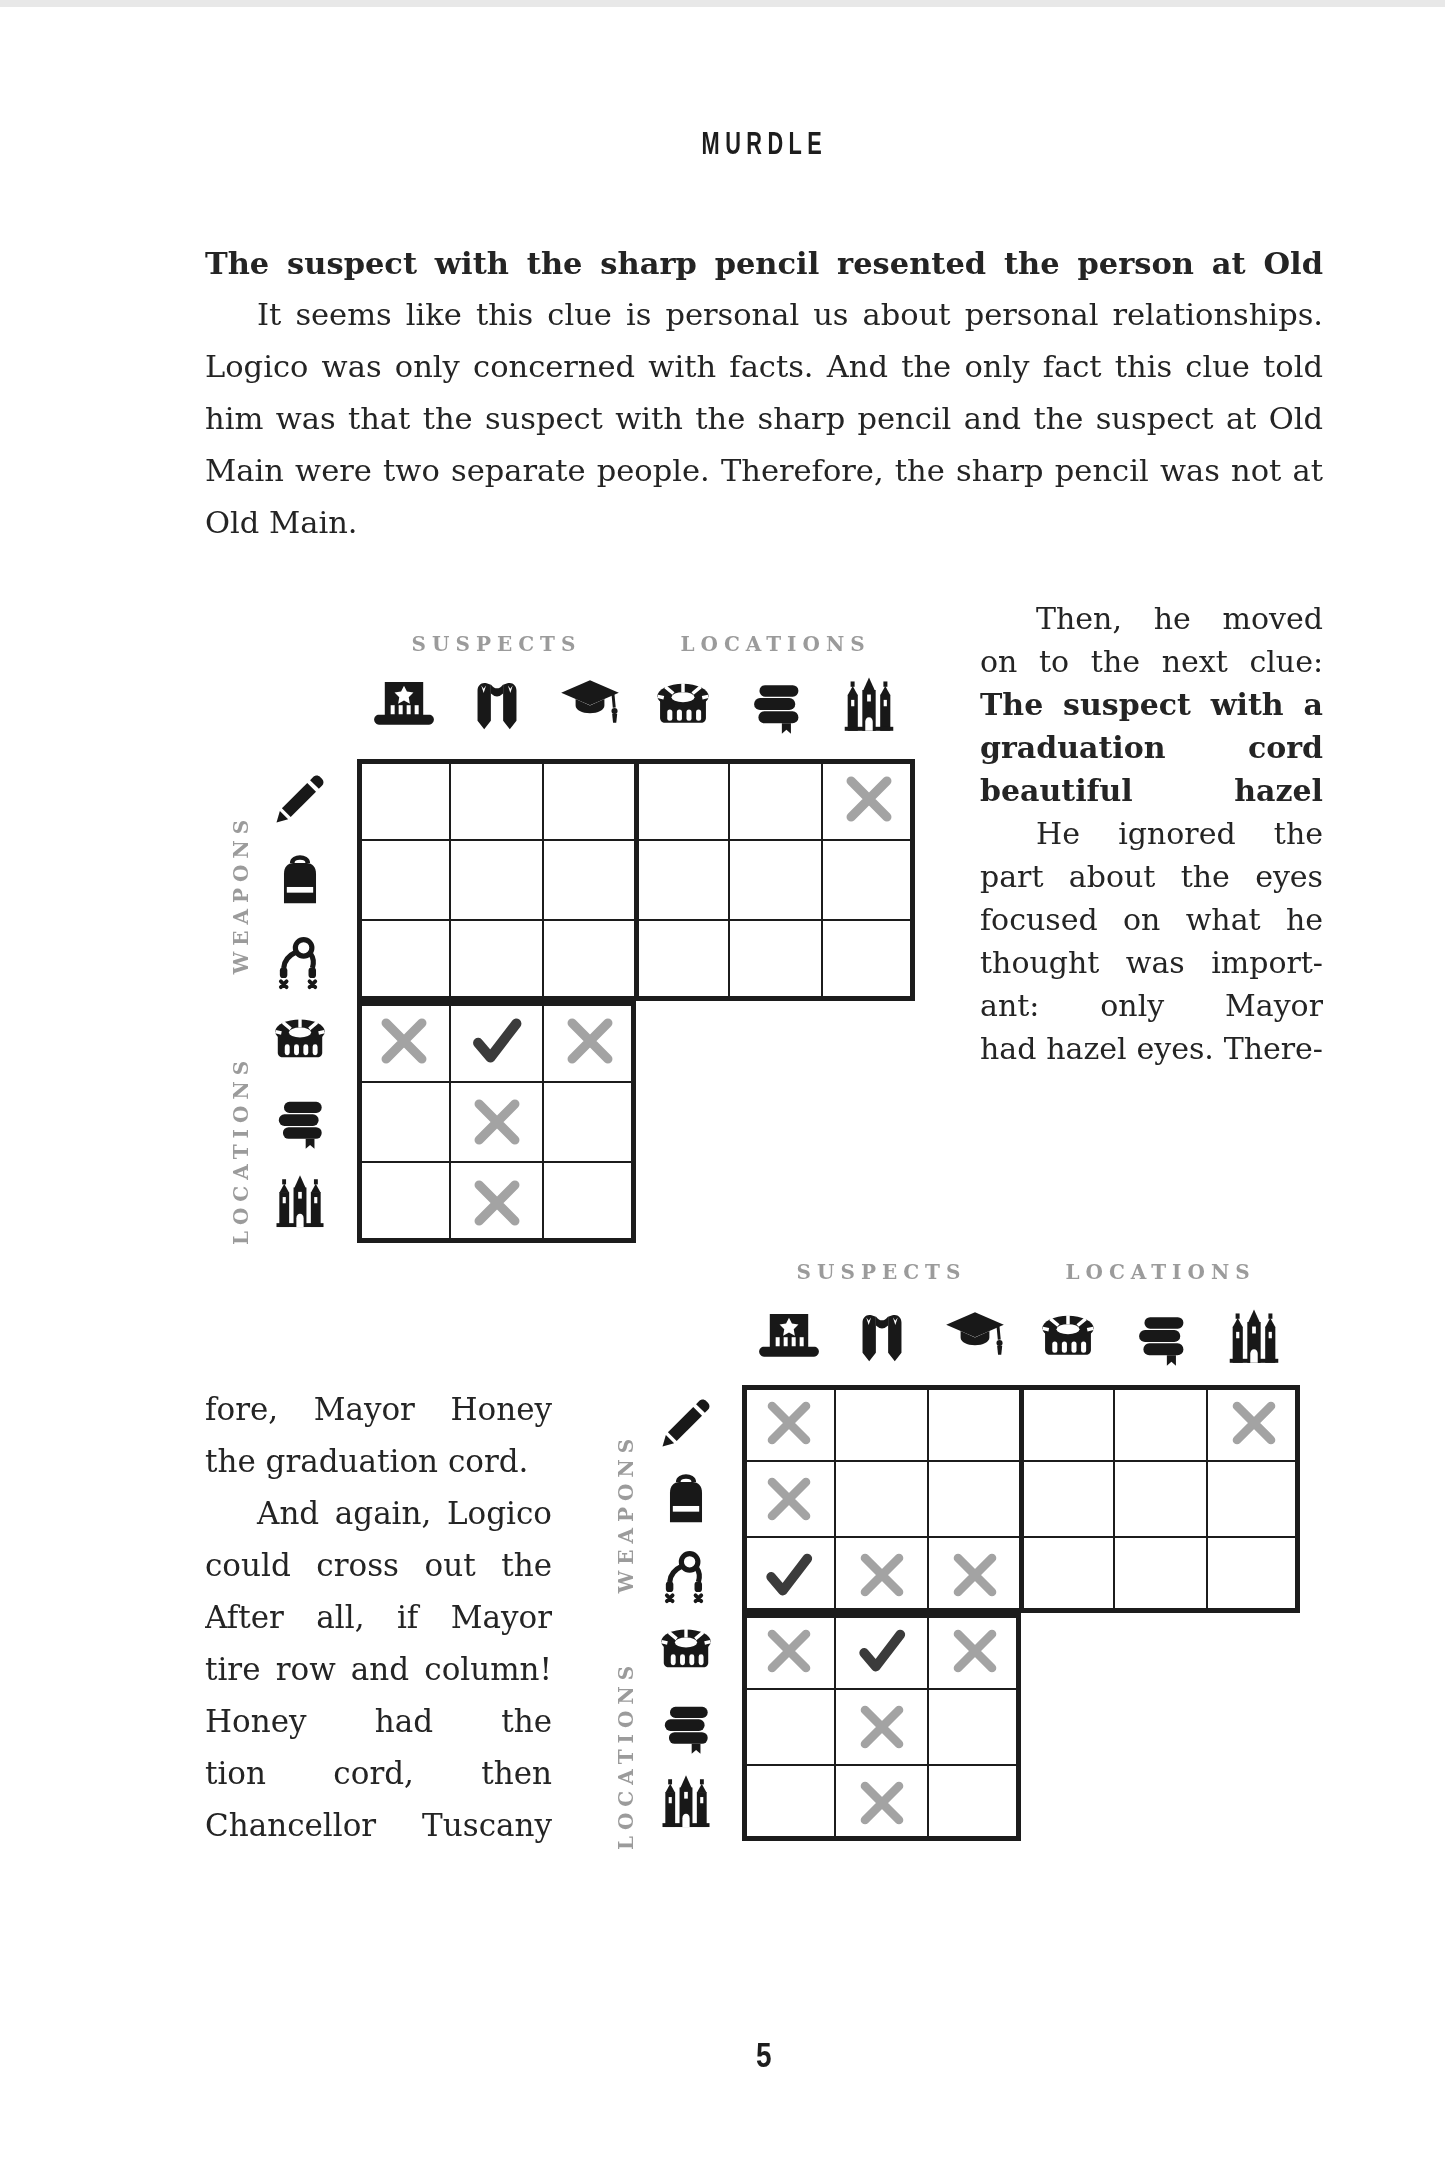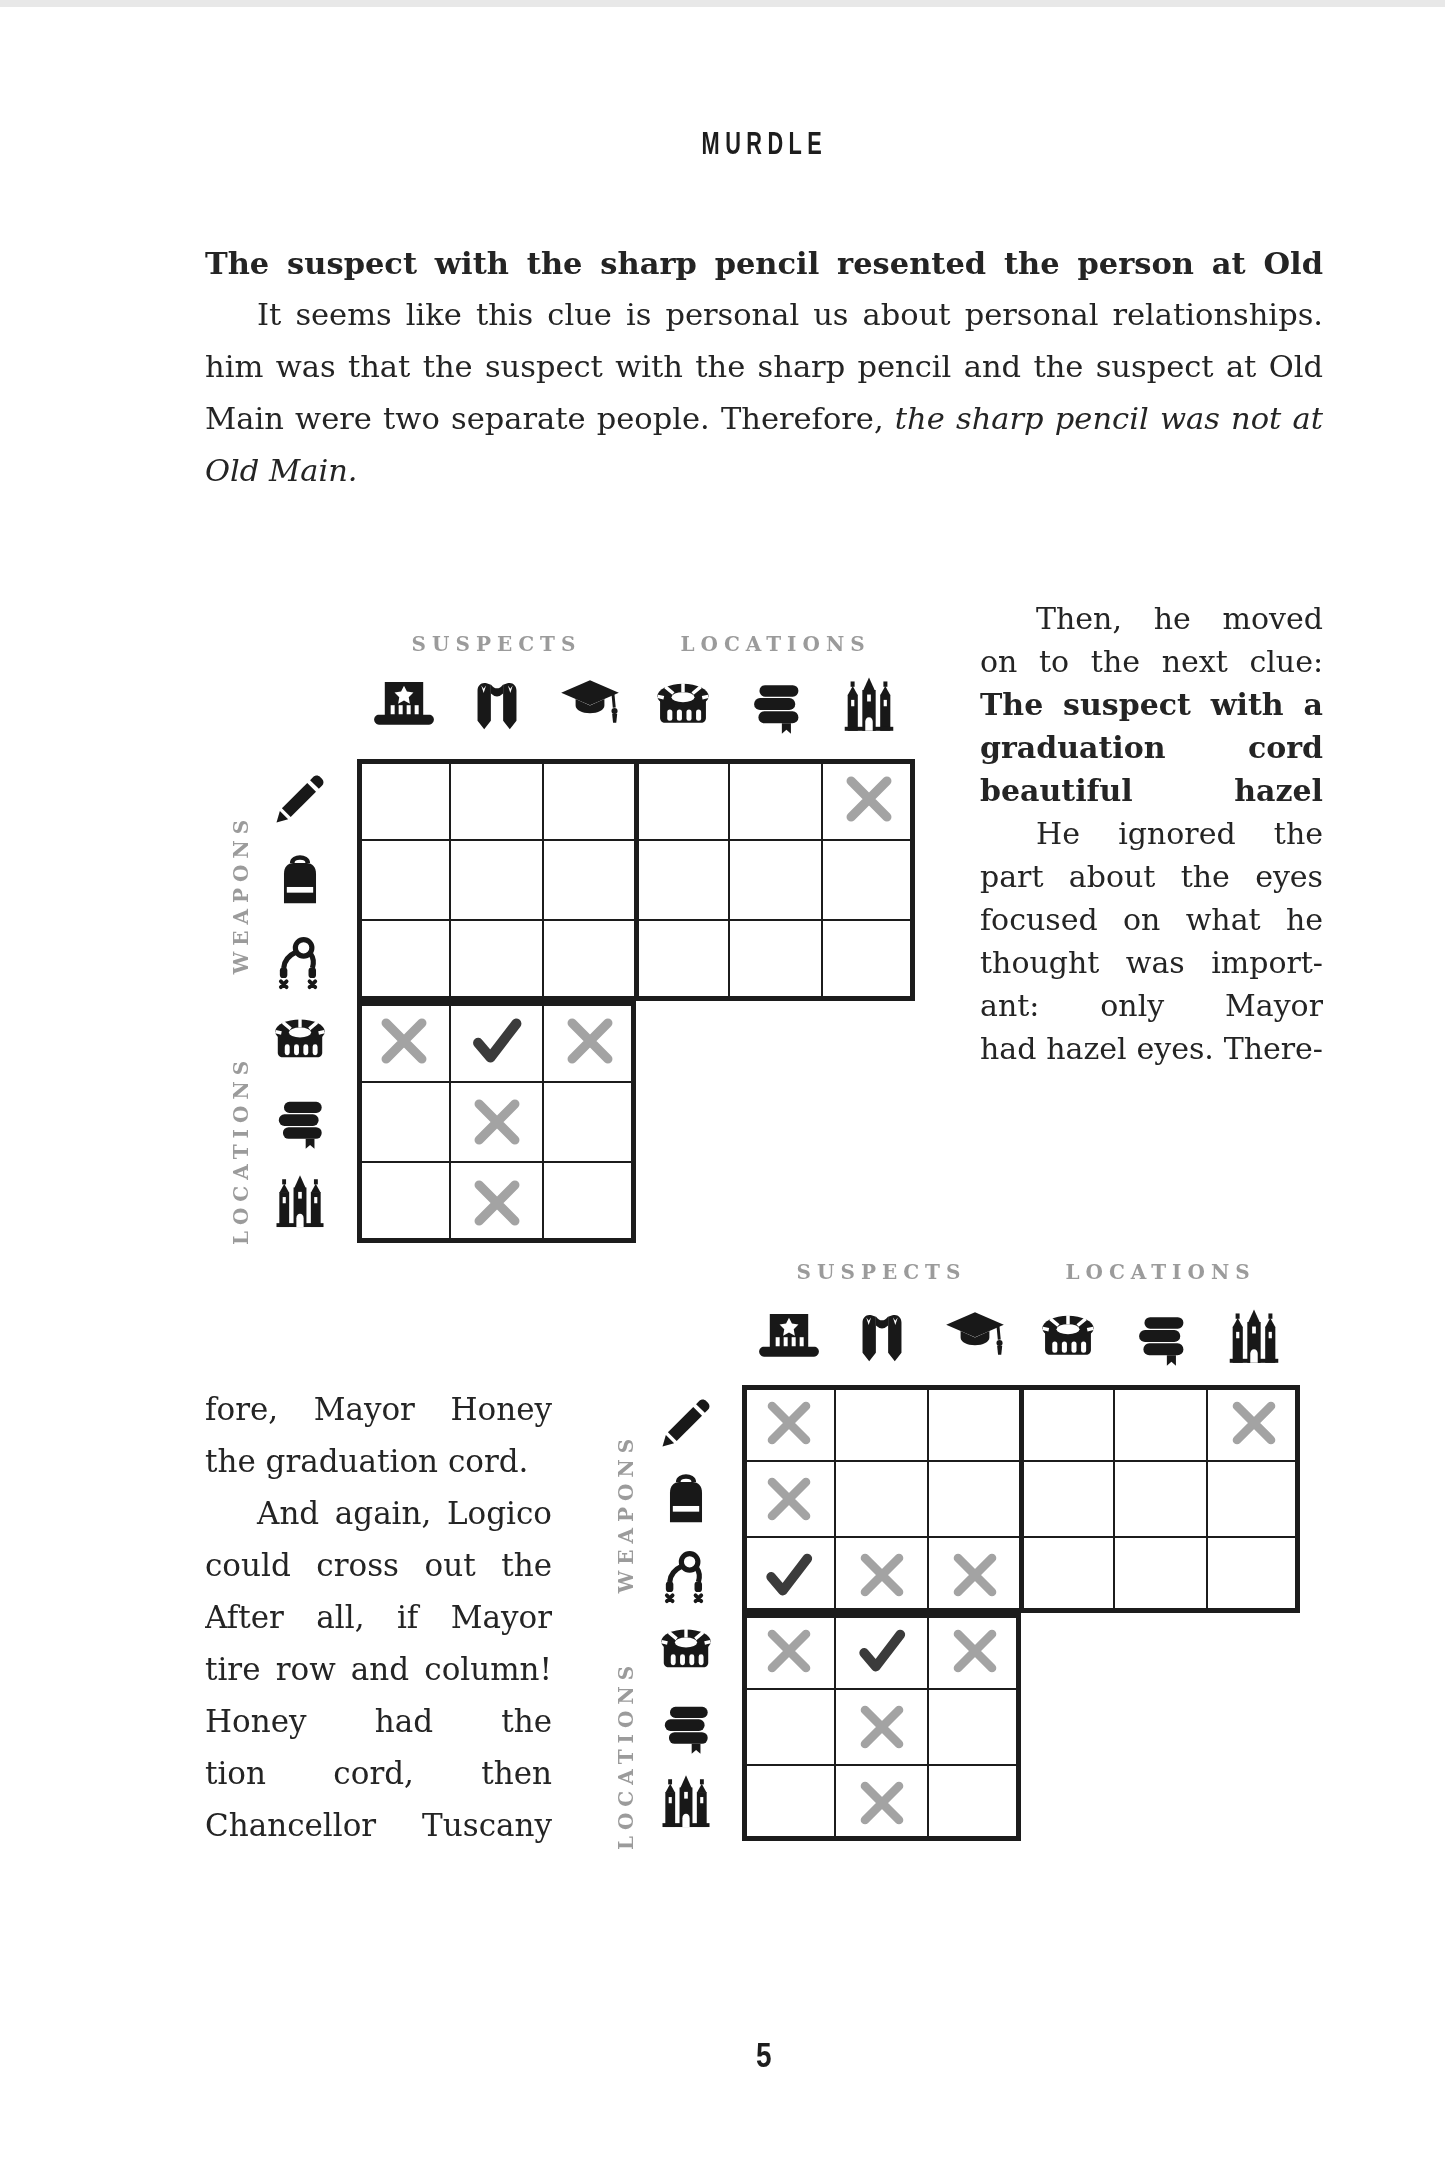--- a/index.html
+++ b/index.html
@@ -17,21 +17,21 @@
   #main-text{left:205px;top:230px;width:1118px;font-size:30.5px;line-height:52px}
   #right-col{left:980px;top:590px;width:343px;font-size:30px;line-height:43px}
   #bottom-col{left:205px;top:1376px;width:347px;font-size:31px;line-height:52px}
   .tl{overflow:hidden}
   #main-text .tl,#bottom-col .tl{max-height:52px}
   #right-col .tl{max-height:43px}
   .tl.j{text-align-last:justify}
   .tl.ind{padding-left:52px}
   #right-col .tl.ind{padding-left:56px}
   .b{font-weight:bold}
-  .i{font-style:italic}
+  .i{}
 
   .cat{position:absolute;font-weight:bold;font-size:20px;letter-spacing:6px;color:#9b9b9b;
        white-space:nowrap;transform:translate(-50%,-50%)}
   .cat.vert{transform:translate(-50%,-50%) rotate(-90deg)}
 
   .sect{position:absolute;border:5px solid #1c1c1c;box-sizing:border-box;background:transparent}
   .ln{position:absolute;background:#1c1c1c}
   .gicon{position:absolute;transform:translate(-50%,-50%);color:#181818}
   .mark{position:absolute;transform:translate(-50%,-50%)}
   .mark.x{color:#a3a3a3}
@@ -132,20 +132,21 @@
 </svg>
 
 <div id="page">
   <div class="hdr">
     <span>MURDLE</span>
   </div>
 
   <div id="main-text" class="col">
       <div class="tl"><span class="b">The suspect with the sharp pencil resented the person at Old Main.</span></div>
       <div class="tl j ind"><span>It seems like this clue is personal us about personal relationships. But</span></div>
+      <div class="tl j"><span>Logico was only concerned with facts. And the only fact this clue told</span></div>
       <div class="tl j"><span>him was that the suspect with the sharp pencil and the suspect at Old</span></div>
       <div class="tl j"><span>Main were two separate people. Therefore, </span><span class="i">the sharp pencil was not at</span></div>
       <div class="tl"><span class="i">Old Main.</span></div>
     </div>
 
   <div id="right-col" class="col">
       <div class="tl j ind"><span>Then, he moved</span></div>
       <div class="tl j"><span>on to the next clue:</span></div>
       <div class="tl j"><span class="b">The suspect with a</span></div>
       <div class="tl j"><span class="b">graduation cord had</span></div>

